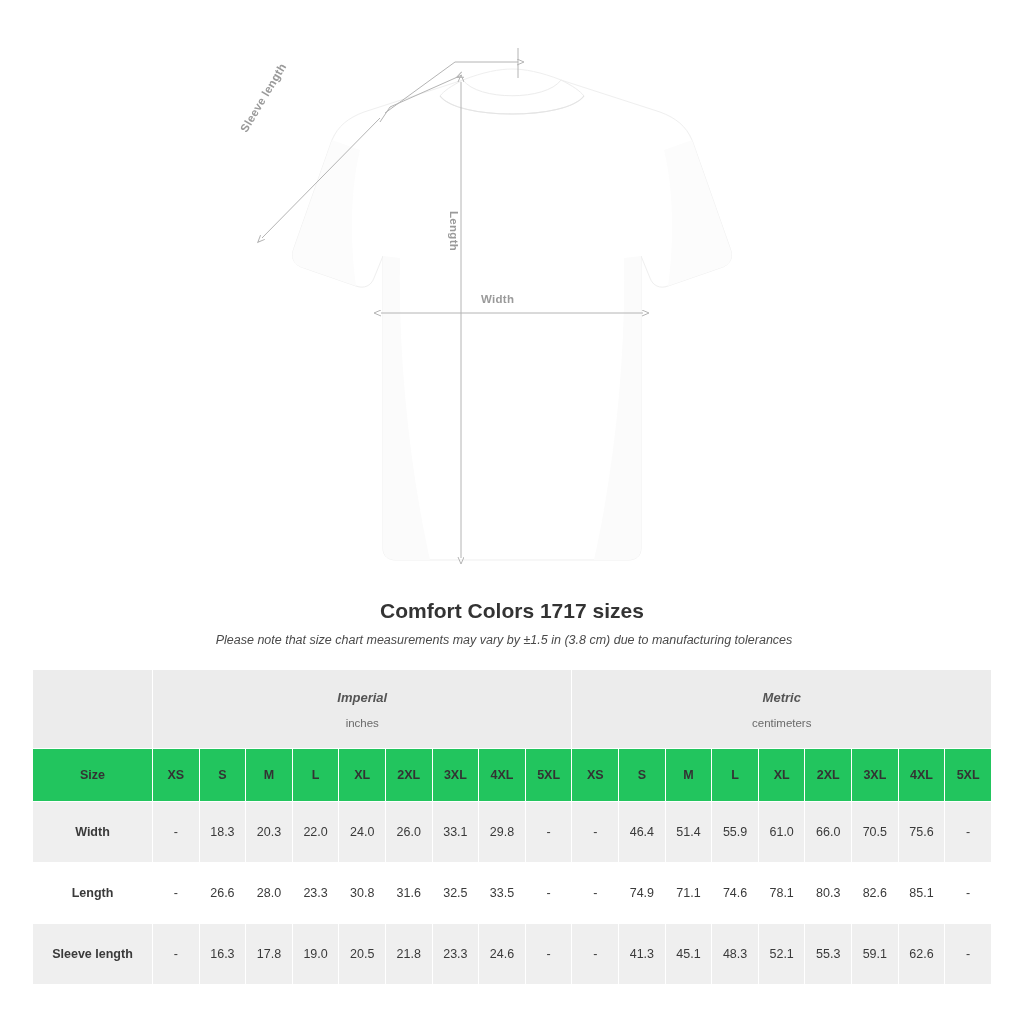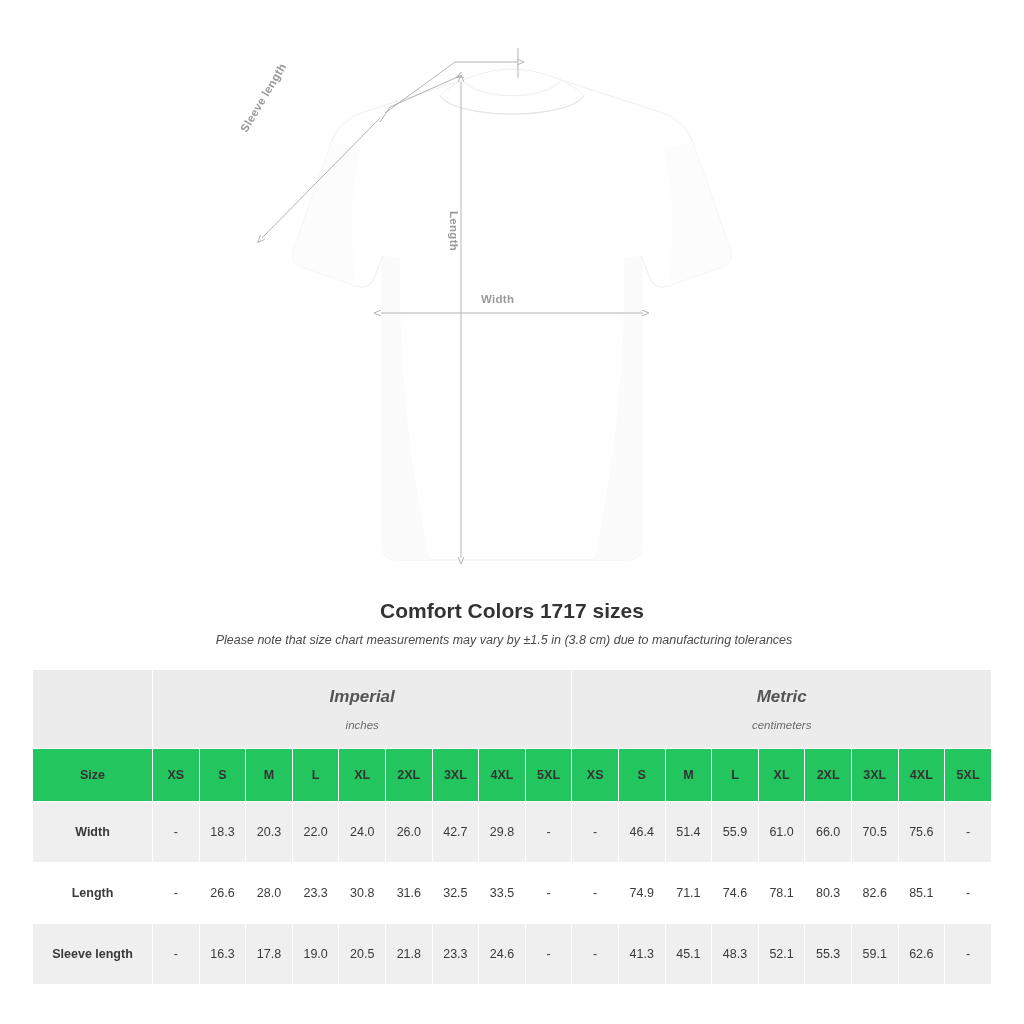--- a/index.html
+++ b/index.html
@@ -86,29 +86,28 @@
     text-align: center;
     font-size: 12.5px;
     color: #3a3a3a;
   }
   .unit-head {
     background: #ececec;
     height: 76px;
     vertical-align: middle;
   }
   .unit-head .unit-name {
-    font-size: 17px;
+    font-size: 13px;
     font-style: italic;
     font-weight: bold;
     color: #555555;
     display: block;
   }
   .unit-head .unit-sub {
     font-size: 11.5px;
-    font-style: italic;
     color: #6a6a6a;
     display: block;
     margin-top: 12px;
   }
   .corner-cell {
     background: #ececec;
   }
   tr.size-row th,
   tr.size-row td {
     background: #22c55e;
@@ -279,21 +278,21 @@
     </thead>
     <tbody>
       <tr class="data-row row-alt">
         <th class="row-head">Width</th>
         <td>-</td>
         <td>18.3</td>
         <td>20.3</td>
         <td>22.0</td>
         <td>24.0</td>
         <td>26.0</td>
-        <td>42.7</td>
+        <td>33.1</td>
         <td>29.8</td>
         <td>-</td>
         <td>-</td>
         <td>46.4</td>
         <td>51.4</td>
         <td>55.9</td>
         <td>61.0</td>
         <td>66.0</td>
         <td>70.5</td>
         <td>75.6</td>

